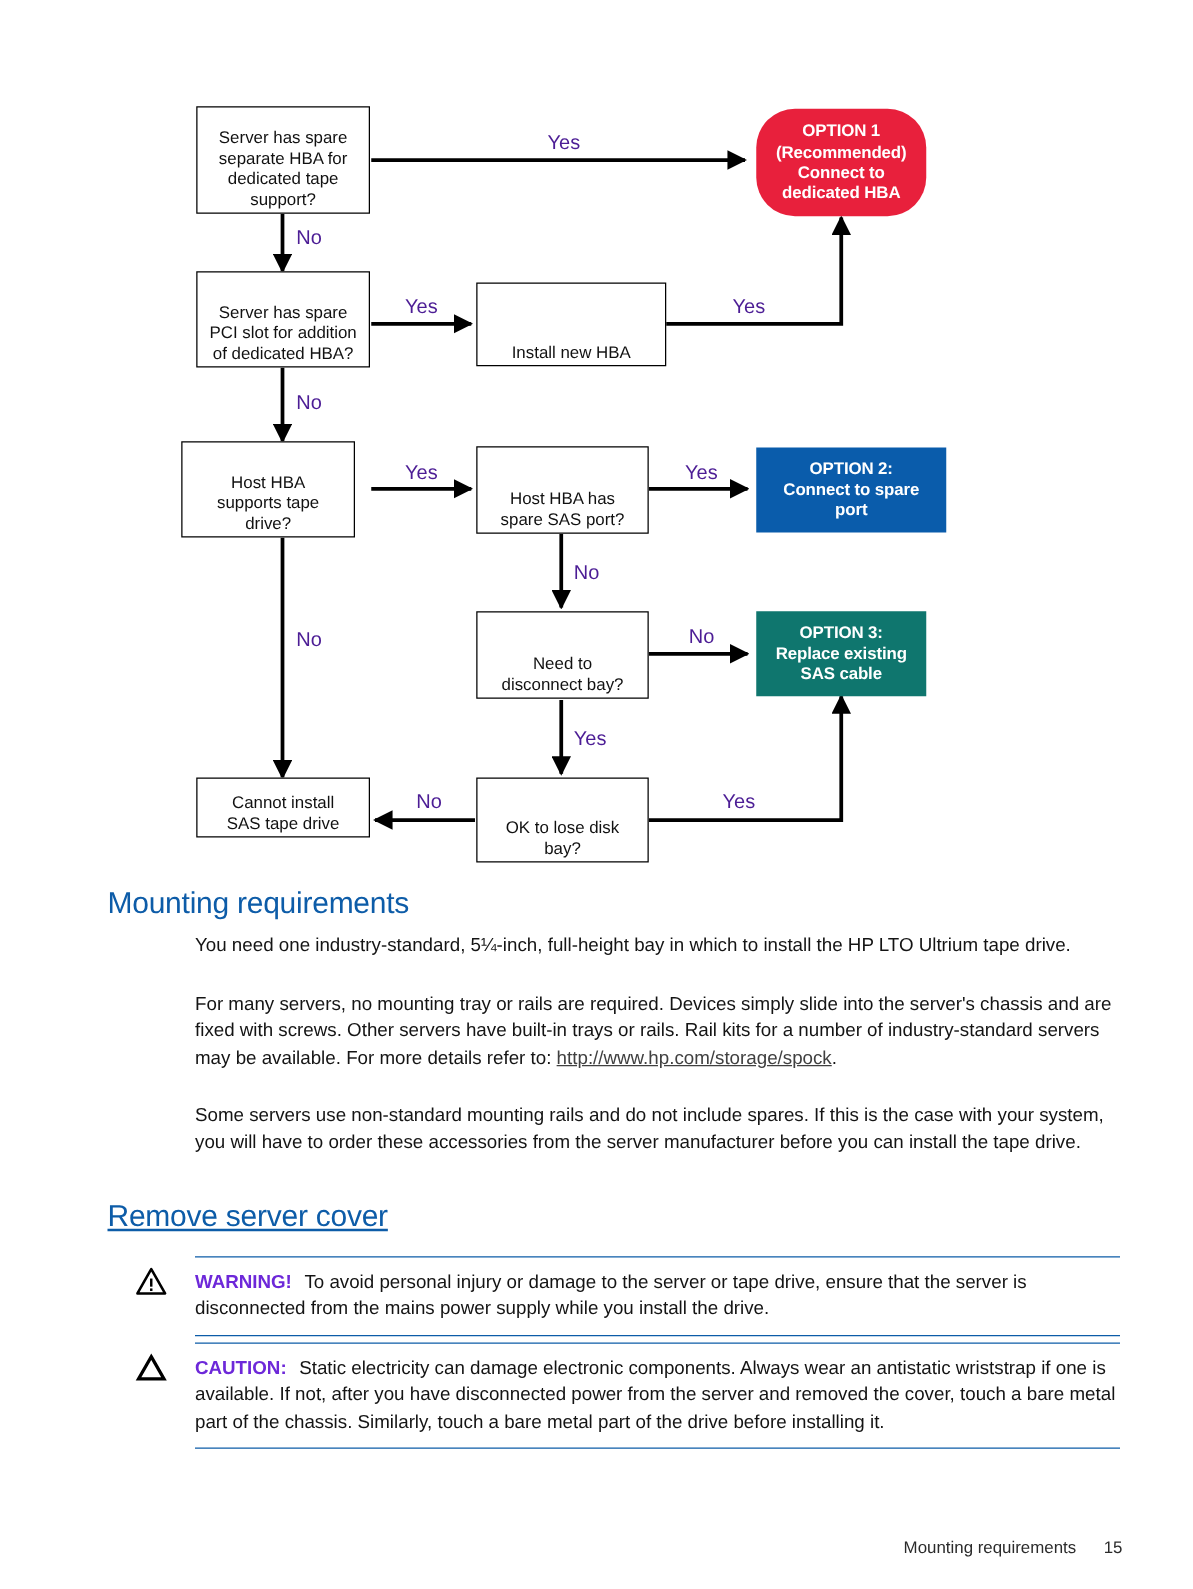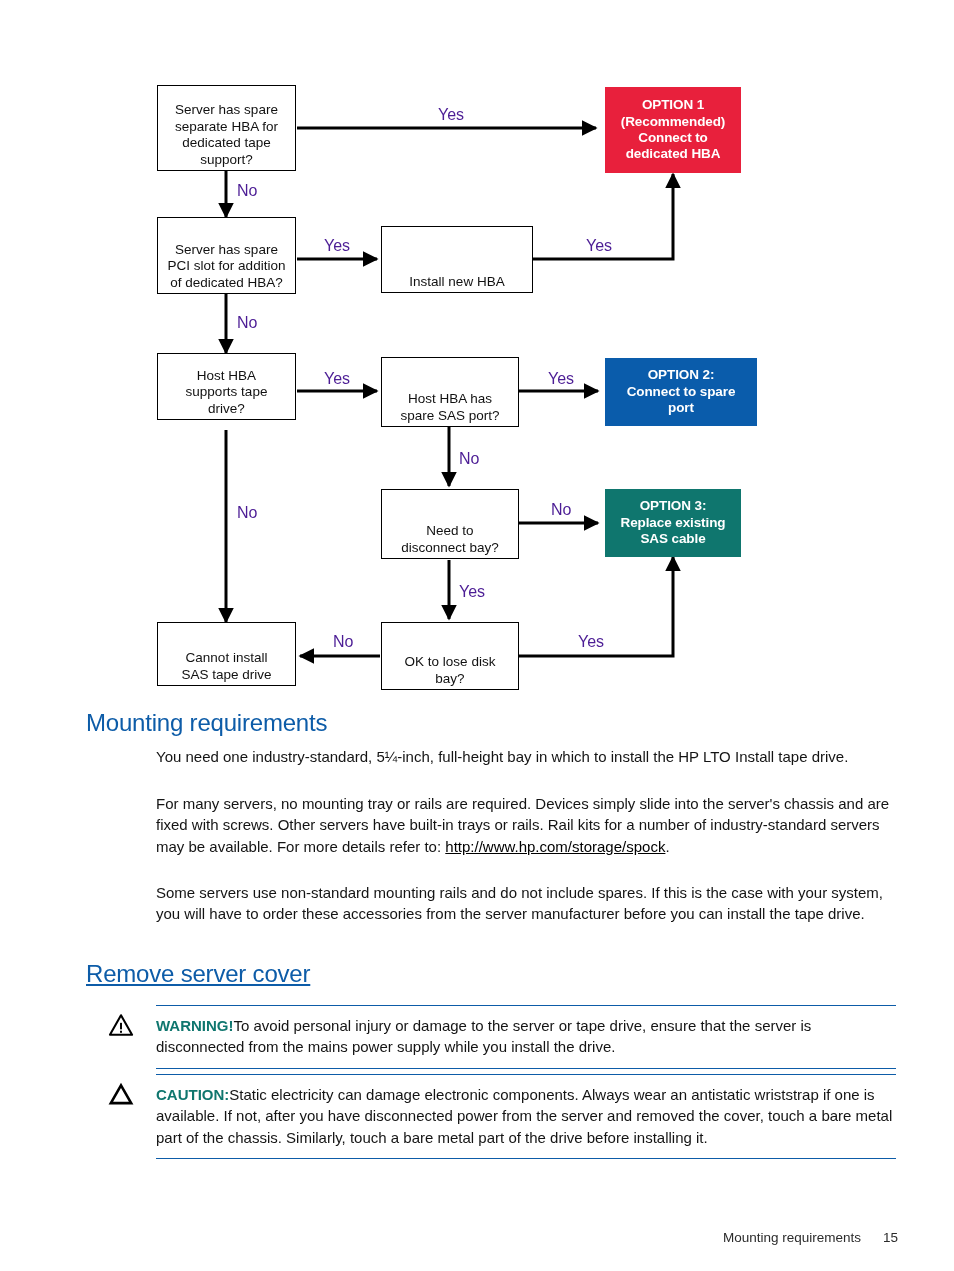--- a/index.html
+++ b/index.html
@@ -95,40 +95,41 @@
   .body-block {
     position: absolute;
     left: 156px;
     width: 740px;
     font-size: 15px;
     line-height: 1.43;
     color: #141414;
     text-align: left;
   }
   a.doclink {
-    color: #000000;
+    color: #404040;
     text-align: center;
   }
 
   
   .admon {
     position: absolute;
     left: 156px;
     width: 740px;
     box-sizing: border-box;
     border-top: 1.3px solid #0d5ca8;
     border-bottom: 1.3px solid #0d5ca8;
     padding: 9px 0 10px 0;
     font-size: 15px;
     line-height: 1.43;
     color: #141414;
   }
   .admon .lbl {
     font-weight: bold;
-    color: #0f766e;
+    color: #6d28d9;
+    margin-right: 10px;
   }
   .admon-icon {
     position: absolute;
     left: 108px;
     width: 26px;
     height: 26px;
   }
 
   
   .footer {
@@ -193,41 +194,41 @@
     </div>
 
     <div class="node decision" style="left:157px; top:217px; width:139px; height:77px;">
       <span>Server has spare<br>PCI slot for addition<br>of dedicated HBA?</span>
     </div>
 
     <div class="node decision" style="left:381px; top:226px; width:152px; height:67px;">
       <span>Install new HBA</span>
     </div>
 
-    <div class="node decision" style="left:157px; top:353px; width:139px; height:67px;">
+    <div class="node decision" style="left:145px; top:353px; width:139px; height:77px;">
       <span>Host HBA<br>supports tape<br>drive?</span>
     </div>
 
     <div class="node decision" style="left:381px; top:357px; width:138px; height:70px;">
       <span>Host HBA has<br>spare SAS port?</span>
     </div>
 
     <div class="node decision" style="left:381px; top:489px; width:138px; height:70px;">
       <span>Need to<br>disconnect bay?</span>
     </div>
 
-    <div class="node decision" style="left:157px; top:622px; width:139px; height:64px;">
+    <div class="node decision" style="left:157px; top:622px; width:139px; height:48px;">
       <span>Cannot install<br>SAS tape drive</span>
     </div>
 
     <div class="node decision" style="left:381px; top:622px; width:138px; height:68px;">
       <span>OK to lose disk<br>bay?</span>
     </div>
 
-    <div class="node option opt1" style="left:605px; top:87px; width:136px; height:86px;">
+    <div class="node option opt1" style="left:605px; top:87px; width:136px; height:86px;border-radius:31px;">
       <span>OPTION 1<br>(Recommended)<br>Connect to<br>dedicated HBA</span>
     </div>
 
     <div class="node option opt2" style="left:605px; top:358px; width:152px; height:68px;">
       <span>OPTION 2:<br>Connect to spare<br>port</span>
     </div>
 
     <div class="node option opt3" style="left:605px; top:489px; width:136px; height:68px;">
       <span>OPTION 3:<br>Replace existing<br>SAS cable</span>
     </div>
@@ -243,21 +244,21 @@
     <div class="edge-label" style="left:459px; top:450px;">No</div>
     <div class="edge-label" style="left:551px; top:501px;">No</div>
     <div class="edge-label" style="left:459px; top:583px;">Yes</div>
     <div class="edge-label" style="left:333px; top:633px;">No</div>
     <div class="edge-label" style="left:578px; top:633px;">Yes</div>
   </div>
 
   <h1 class="h1" style="top:709px; margin:0;">Mounting requirements</h1>
 
   <div class="body-block" style="top:746px;">
-    <span>You need one industry-standard, 5¼-inch, full-height bay in which to install the HP LTO Install tape drive.</span>
+    <span>You need one industry-standard, 5¼-inch, full-height bay in which to install the HP LTO Ultrium tape drive.</span>
   </div>
 
   <div class="body-block" style="top:793px;">
     <span>For many servers, no mounting tray or rails are required. Devices simply slide into the server's chassis and are fixed with screws. Other servers have built-in trays or rails. Rail kits for a number of industry-standard servers may be available. For more details refer to: </span><a class="doclink" href="#">http://www.hp.com/storage/spock</a><span>.</span>
   </div>
 
   <div class="body-block" style="top:882px;">
     <span>Some servers use non-standard mounting rails and do not include spares. If this is the case with your system, you will have to order these accessories from the server manufacturer before you can install the tape drive.</span>
   </div>
 

